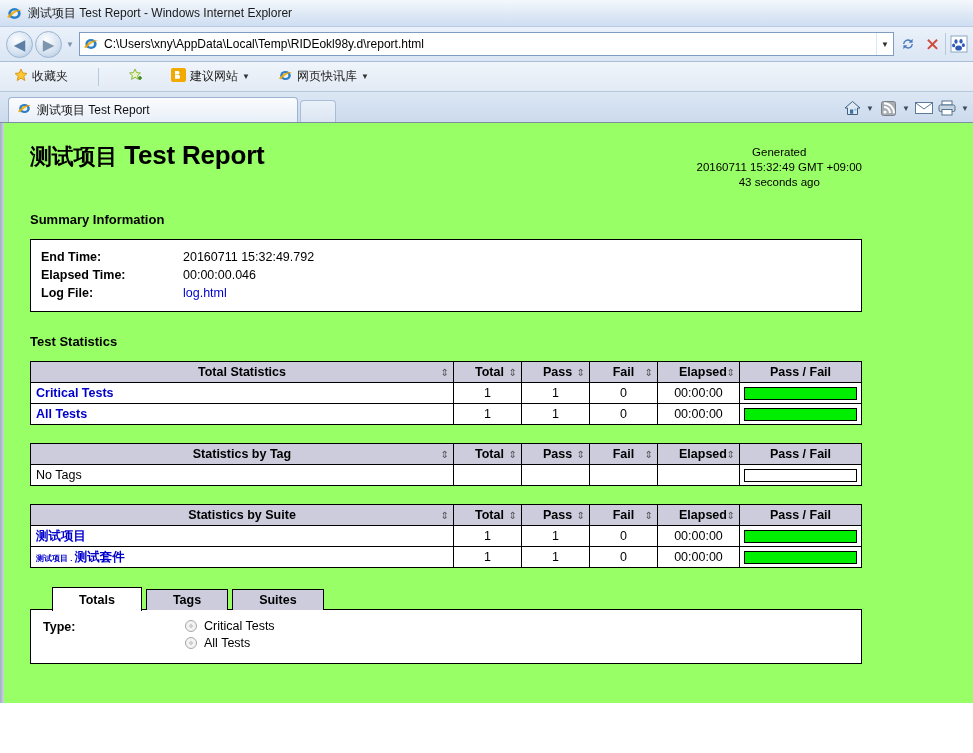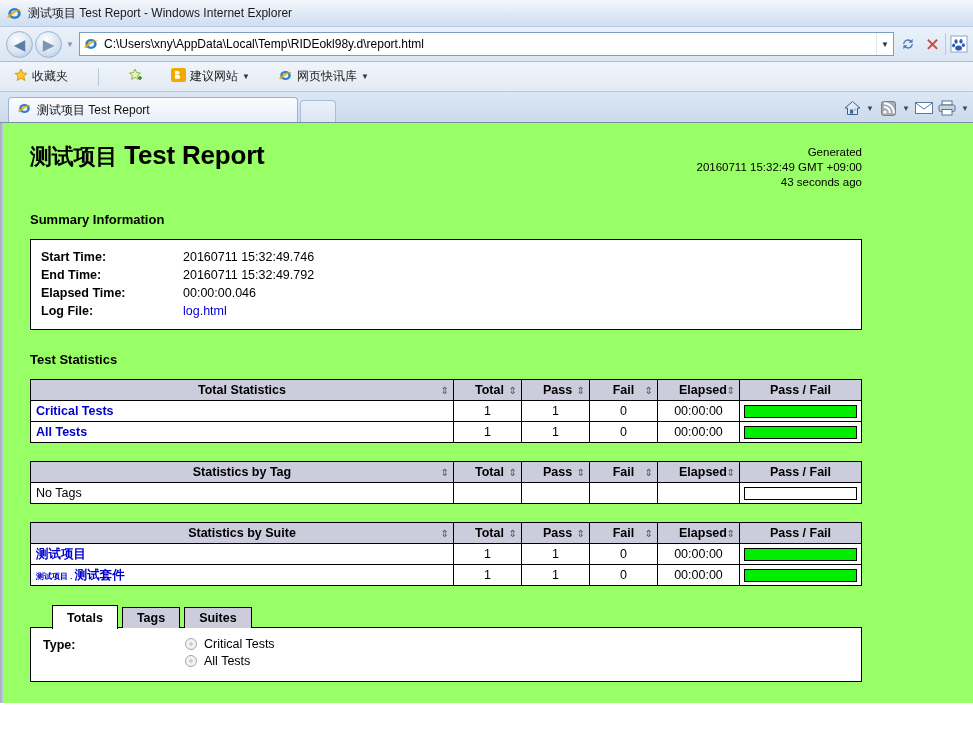--- a/index.html
+++ b/index.html
@@ -147,21 +147,21 @@
     font-family: "Liberation Sans", sans-serif;
   }
 
   .header-row { display: flex; align-items: flex-start; width: 832px; }
   h1.report-title {
     margin: 0; font-size: 26px; font-weight: bold; color: #000;
     line-height: 1.15; letter-spacing: -0.2px;
   }
   h1.report-title .cn { font-size: 22px; }
   .generated {
-    margin-left: auto; text-align: right;
+    margin-left: auto; text-align: center;
     font-size: 11.5px; color: #000; line-height: 15px;
     padding-top: 4px;
   }
 
   h2.section {
     font-size: 13px; font-weight: bold; color: #000;
     margin: 22px 0 12px 0;
   }
 
   .summary-box {
@@ -221,21 +221,21 @@
   .bar-outer {
     height: 13px; width: 100%;
     border: 1px solid #000; background: #fff;
     display: flex; overflow: hidden;
   }
   .bar-pass { background: #00ee00; height: 100%; }
 
   
   .tabs-row { display: flex; align-items: flex-end; margin-left: 22px; position: relative; z-index: 2; }
   .dtab {
-    height: 21px; padding: 0 14px;
+    height: 21px; padding: 0 26px;
     background: #ccccdd; border: 1px solid #000; border-bottom: none;
     font-size: 12.5px; color: #000; font-weight: bold;
     display: flex; align-items: center;
     margin-right: 4px;
   }
   .dtab.active {
     background: #fff; height: 24px; position: relative; top: 1px;
   }
   .details-box {
     width: 832px;
@@ -415,24 +415,20 @@
         <div class="generated">
           <div>Generated</div>
           <div>20160711 15:32:49 GMT +09:00</div>
           <div>43 seconds ago</div>
         </div>
       </div>
 
       <h2 class="section">Summary Information</h2>
 
       <div class="summary-box" id="summary-box">
-          <div class="summary-row">
-            <div class="summary-label">Start Time:</div>
-            <div class="summary-value">20160711 15:32:49.746</div>
-          </div>
           <div class="summary-row">
             <div class="summary-label">End Time:</div>
             <div class="summary-value">20160711 15:32:49.792</div>
           </div>
           <div class="summary-row">
             <div class="summary-label">Elapsed Time:</div>
             <div class="summary-value">00:00:00.046</div>
           </div>
           <div class="summary-row">
             <div class="summary-label">Log File:</div>

